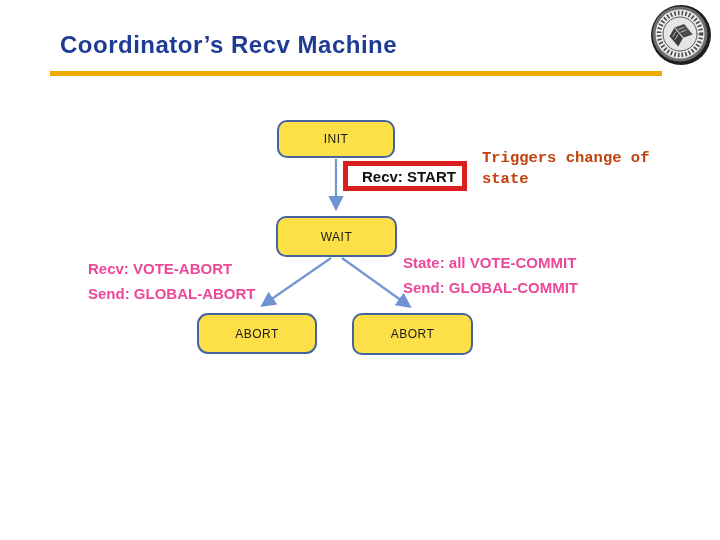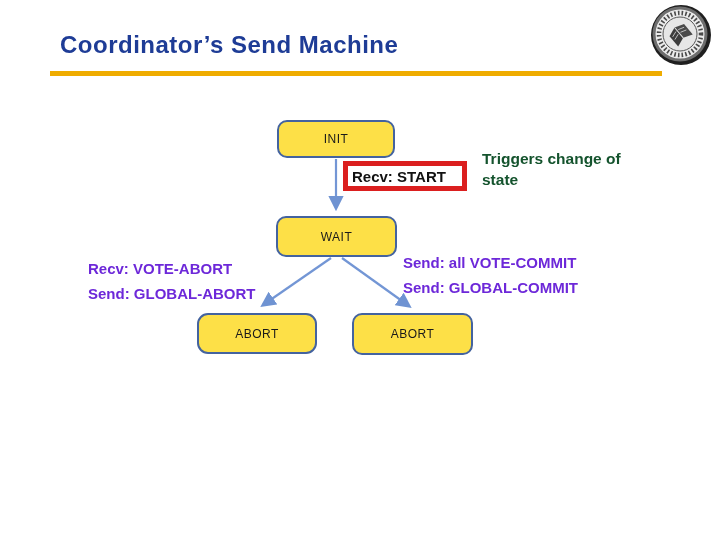--- a/index.html
+++ b/index.html
@@ -25,43 +25,43 @@
   }
   .box-init{left:277px;top:120px;width:118px;height:38px;}
   .box-wait{left:276px;top:216px;width:121px;height:41px;}
   .box-abort{left:197px;top:313px;width:120px;height:41px;border-radius:11px;}
   .box-commit{left:352px;top:313px;width:121px;height:42px;}
   .arrows{position:absolute;left:0;top:0;width:720px;height:540px;pointer-events:none;}
   .redbox{
     position:absolute;left:343px;top:161px;width:124px;height:30px;
     border:5px solid #db1f1f;box-sizing:border-box;
     display:flex;align-items:center;background:#ffffff;
-    font-size:15px;font-weight:bold;color:#111;padding-left:4px;white-space:nowrap;
+    font-size:15px;font-weight:bold;color:#111;padding-left:14px;white-space:nowrap;
   }
   .send-votereq{
     position:absolute;left:345px;top:191px;
     font-size:15px;font-weight:bold;color:#111;white-space:nowrap;
   }
   .annotation{
     position:absolute;left:482px;top:148px;width:172px;
-    font-size:15.5px;font-weight:bold;color:#14532d;line-height:21px;
+    font-size:15.5px;font-weight:bold;color:#c2410c;line-height:21px;font-family:Liberation Mono, monospace;
   }
   .edge-label{
-    position:absolute;font-size:15px;font-weight:bold;color:#6d28d9;line-height:25px;
+    position:absolute;font-size:15px;font-weight:bold;color:#ec4899;line-height:25px;
     white-space:nowrap;
   }
   .edge-label-abort{left:88px;top:256px;}
   .edge-label-commit{left:403px;top:250px;}
 </style>
 </head>
 <body>
 
 <div class="slide">
 
-  <div class="title">Coordinator’s Send Machine</div>
+  <div class="title">Coordinator’s Recv Machine</div>
   <div class="underline"></div>
 
   <div class="logo">
     <svg width="62" height="62" viewBox="0 0 62 62" aria-hidden="true">
       <circle cx="31" cy="31" r="30" fill="#1f1f1f"></circle>
       <circle cx="30" cy="30" r="27.5" fill="#6e6e6e"></circle>
       <circle cx="30" cy="30" r="24.5" fill="#ececec"></circle>
       <circle cx="30" cy="30" r="21" fill="none" stroke="#4a4a4a" stroke-width="4.5" stroke-dasharray="1.6,2.1"></circle>
       <circle cx="30" cy="30" r="17" fill="#e6e6e6" stroke="#555" stroke-width="1"></circle>
       <g transform="rotate(-40 30 30)">
@@ -99,17 +99,17 @@
   </div>
 
   <div class="annotation">Triggers change of state</div>
 
   <div class="edge-label edge-label-abort">
     <div>Recv: VOTE-ABORT</div>
     <div>Send: GLOBAL-ABORT</div>
   </div>
 
   <div class="edge-label edge-label-commit">
-    <div>Send: all VOTE-COMMIT</div>
+    <div>State: all VOTE-COMMIT</div>
     <div>Send: GLOBAL-COMMIT</div>
   </div>
 
 </div>
 
 </body></html>

